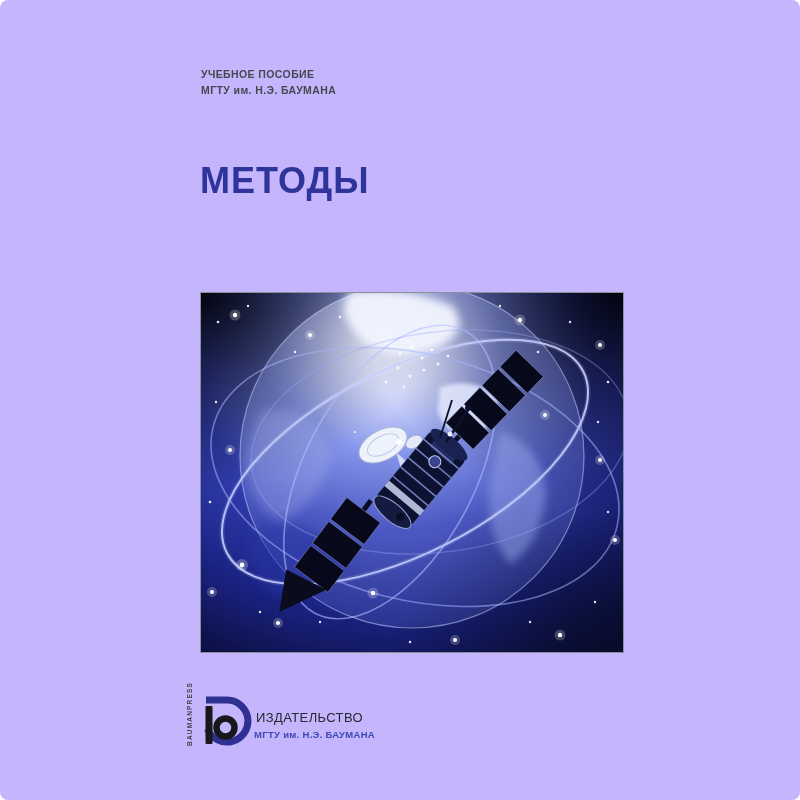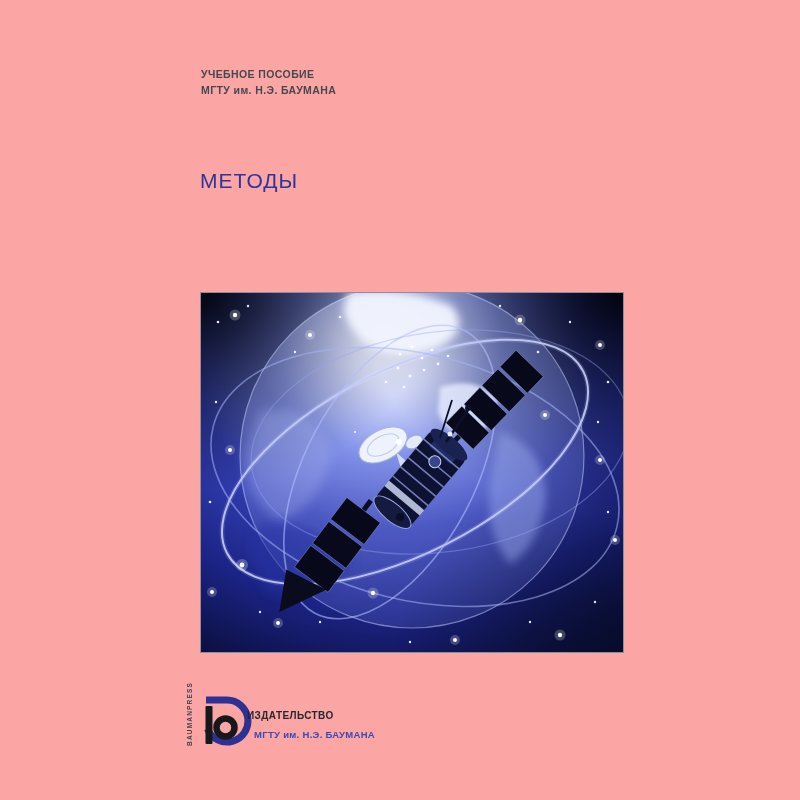--- a/index.html
+++ b/index.html
@@ -1,30 +1,30 @@
 <!DOCTYPE html>
 <html><head>
 <meta charset="utf-8">
 <style>
   html,body{margin:0;padding:0;}
   body{width:800px;height:800px;background:#ffffff;font-family:"Liberation Sans",sans-serif;position:relative;overflow:hidden;}
-  .cover{position:absolute;inset:0;background:#fca5a5;}
+  .cover{position:absolute;inset:0;background:#c4b5fd;border-radius:8px;}
 
   .series{position:absolute;left:201px;top:67px;font-size:10.5px;font-weight:700;color:#45484f;letter-spacing:.4px;line-height:15.5px;}
   .authors{position:absolute;left:200px;top:135px;font-size:18px;font-weight:400;color:#53565e;letter-spacing:.2px;}
-  .title{position:absolute;left:200px;top:168px;font-size:21px;font-weight:400;color:#2e3499;line-height:26.5px;letter-spacing:1px;}
+  .title{position:absolute;left:200px;top:168px;font-size:36px;font-weight:700;color:#2e3499;line-height:26.5px;letter-spacing:1px;}
 
   .illustration{position:absolute;left:200px;top:292px;width:424px;height:361px;}
   .illustration svg{display:block;}
 
   .logo-vertical{position:absolute;left:186px;top:694px;height:52px;width:10px;
     writing-mode:vertical-rl;transform:rotate(180deg);font-size:6.5px;font-weight:600;
     letter-spacing:1.2px;color:#3c3e44;text-align:center;}
   .logo-mark{position:absolute;left:200px;top:691px;width:52px;height:58px;}
-  .pub-name{position:absolute;left:247px;top:710px;font-size:10px;font-weight:700;color:#26282f;letter-spacing:.4px;}
+  .pub-name{position:absolute;left:256px;top:710px;font-size:13px;font-weight:400;color:#26282f;letter-spacing:.4px;}
   .pub-inst{position:absolute;left:254px;top:729px;font-size:9.5px;font-weight:700;color:#3c49b4;letter-spacing:.3px;}
 </style>
 </head>
 <body>
 
 <div class="cover">
 
   <div class="series">
     <div>УЧЕБНОЕ ПОСОБИЕ</div>
     <div>МГТУ им. Н.Э. БАУМАНА</div>

